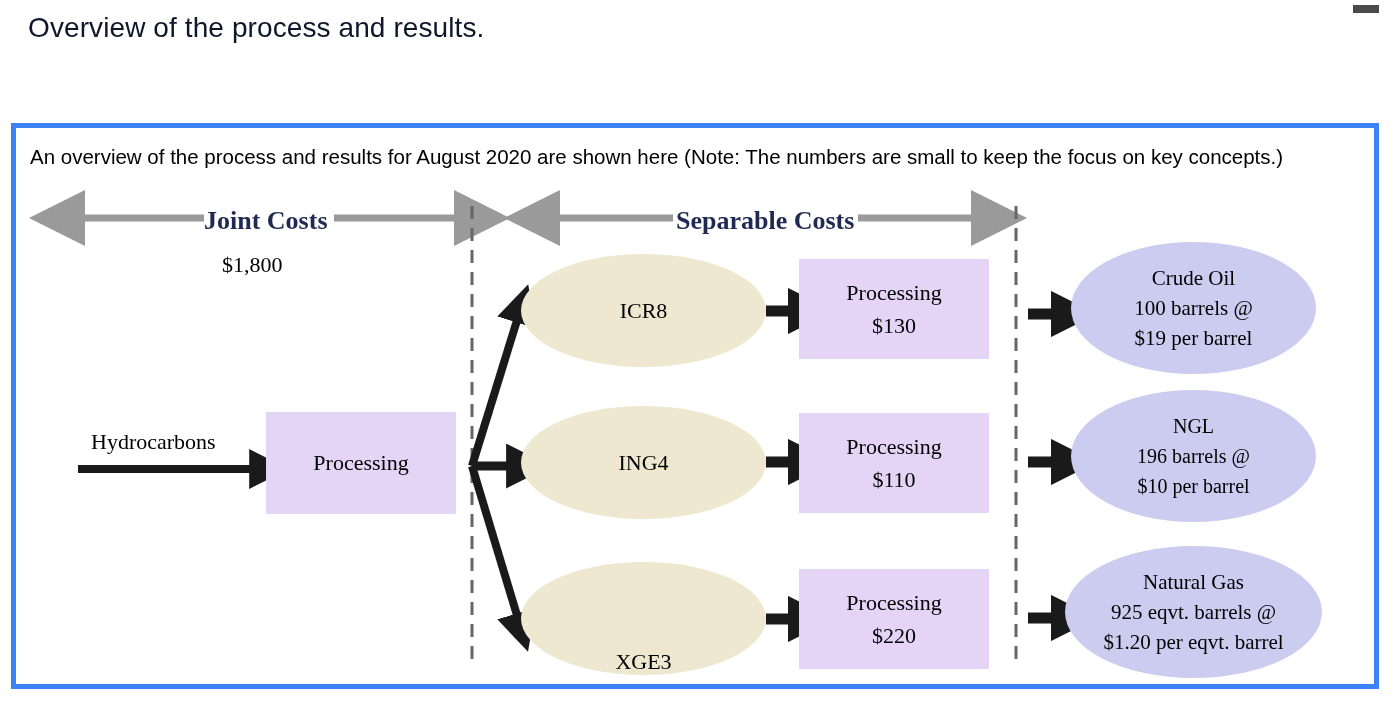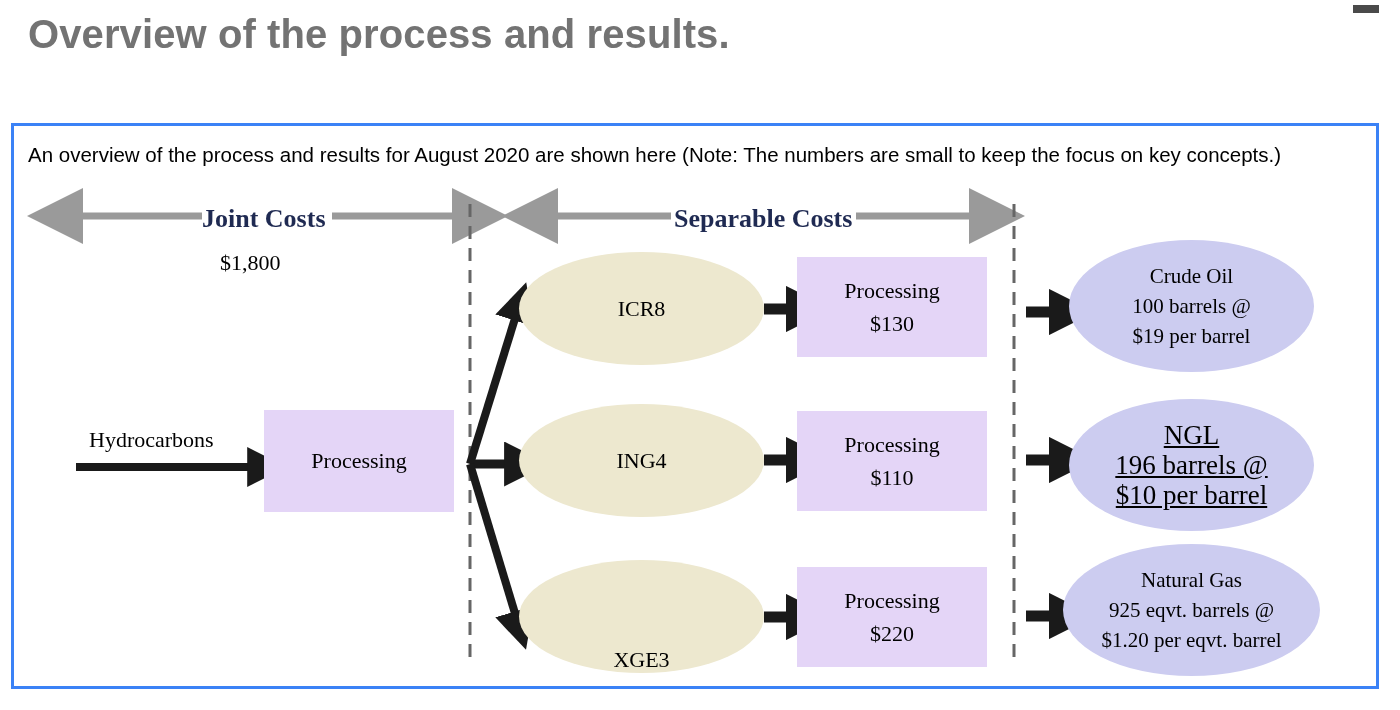--- a/index.html
+++ b/index.html
@@ -14,23 +14,23 @@
     overflow: hidden;
     font-family: "Liberation Sans", sans-serif;
   }
 
   
   #slide-title {
     position: absolute;
     left: 28px;
     top: 12px;
     font-family: "Liberation Sans", sans-serif;
-    font-size: 40px;
-    font-weight: 700;
-    color: #737373;
+    font-size: 28px;
+    font-weight: 400;
+    color: #0f172a;
     letter-spacing: 0.1px;
     white-space: nowrap;
   }
 
   
   #corner-mark {
     position: absolute;
     left: 1353px;
     top: 5px;
     width: 26px;
@@ -38,21 +38,21 @@
     background: #4a4a4a;
   }
 
   
   #content-panel {
     position: absolute;
     left: 11px;
     top: 123px;
     width: 1368px;
     height: 566px;
-    border: 3px solid #3b82f6;
+    border: 5px solid #3b82f6;
     background: #ffffff;
     box-sizing: border-box;
   }
 
   #intro-text {
     position: absolute;
     left: 14px;
     top: 14px;
     width: 1330px;
     font-family: "Liberation Sans", sans-serif;
@@ -216,21 +216,21 @@
       <span class="line">Processing</span>
       <span class="line">$220</span>
     </div>
 
     <div class="node ellipse-node blue" style="left:1055px; top:114px; width:245px; height:132px; font-size:21px; line-height:30px;">
       <span class="line">Crude Oil</span>
       <span class="line">100 barrels @</span>
       <span class="line">$19 per barrel</span>
     </div>
 
-    <div class="node ellipse-node blue" style="left:1055px; top:273px; width:245px; height:132px; font-size:27px; line-height:30px;text-decoration:underline;">
+    <div class="node ellipse-node blue" style="left:1055px; top:262px; width:245px; height:132px; font-size:20px; line-height:30px;">
       <span class="line">NGL</span>
       <span class="line">196 barrels @</span>
       <span class="line">$10 per barrel</span>
     </div>
 
     <div class="node ellipse-node blue" style="left:1049px; top:418px; width:257px; height:132px; font-size:21px; line-height:30px;">
       <span class="line">Natural Gas</span>
       <span class="line">925 eqvt. barrels @</span>
       <span class="line">$1.20 per eqvt. barrel</span>
     </div>

